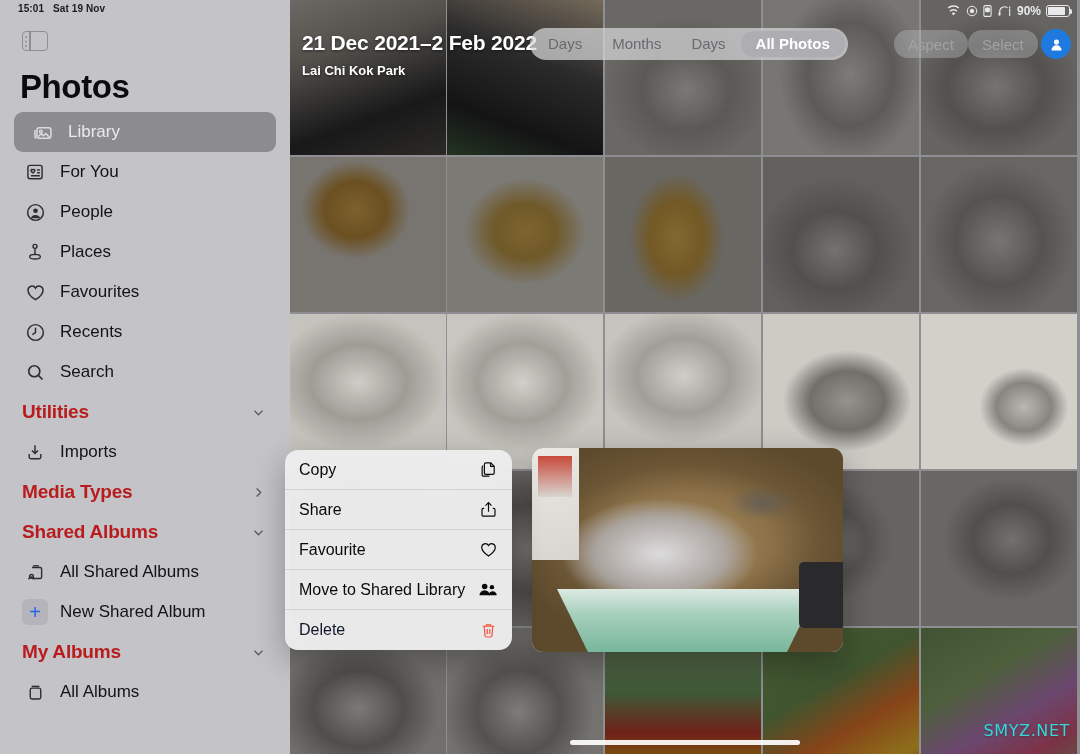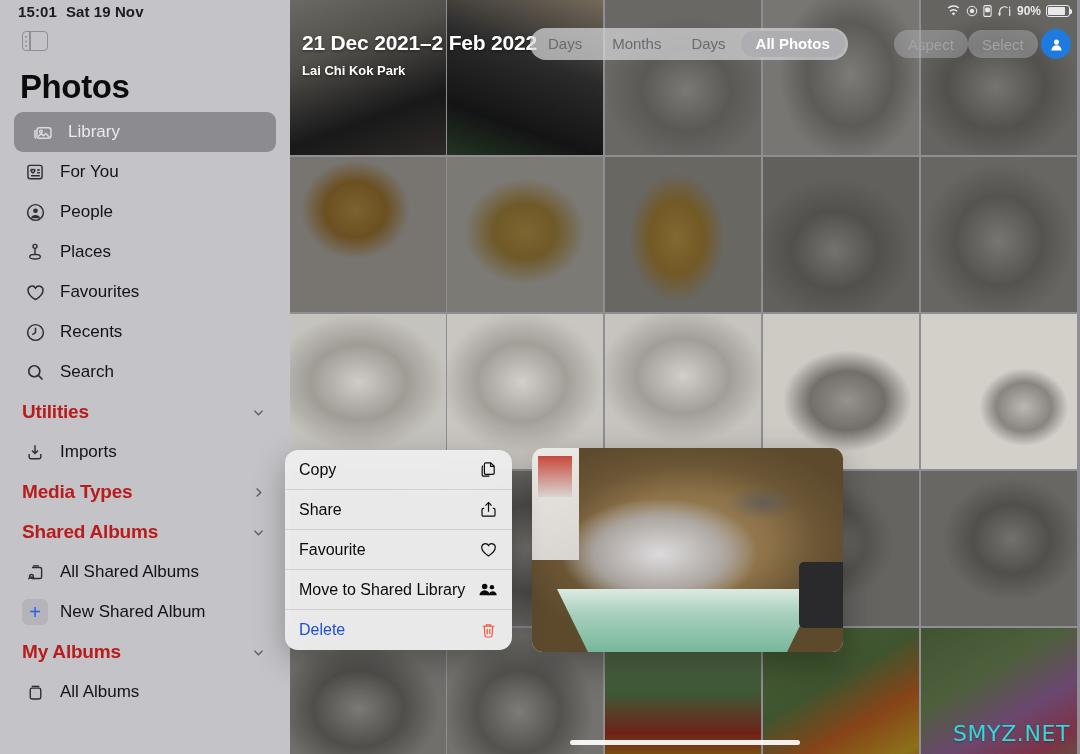--- a/index.html
+++ b/index.html
@@ -12,21 +12,21 @@
   #app{ position:relative; width:1080px; height:754px; overflow:hidden; }
 
   
   #sidebar{
     position:absolute; left:0; top:0; width:290px; height:754px;
     background:#c3c3c8;
     overflow:hidden;
   }
   .statusbar-left{
     position:absolute; left:18px; top:3px;
-    font-size:15px; font-weight:bold; color:#1c1c1e;
+    font-size:10px; font-weight:bold; color:#1c1c1e;
     letter-spacing:0.1px;
     display:flex; gap:9px; align-items:center;
   }
   .sb-navrow{
     position:absolute; left:0; top:28px; width:348px; height:34px;
   }
   .sidebar-toggle{
     position:absolute; left:22px; top:3px; width:26px; height:20px;
     border:1.8px solid #8e8e93; border-radius:4px;
   }
@@ -155,30 +155,30 @@
   }
   .ctxitem{
     height:40px; display:flex; align-items:center;
     padding:0 14px 0 14px;
     border-bottom:0.7px solid rgba(0,0,0,0.10);
     font-size:16px; color:#0a0a0b;
   }
   .ctxitem:last-child{ border-bottom:none; }
   .ctxitem .ctxlabel{ flex:1; }
   .ctxitem .ctxicon{ width:22px; display:flex; justify-content:flex-end; color:#0a0a0b; }
-  .ctxitem.destructive .ctxlabel{ color:#1d4ed8; }
+  .ctxitem.destructive .ctxlabel{ color:#0f172a; }
   .ctxitem.destructive .ctxicon{ color:#f5513c; }
 
   .homebar{
     position:absolute; left:50%; transform:translateX(-50%); bottom:9px;
     width:230px; height:5px; border-radius:3px; background:rgba(255,255,255,0.92);
   }
   .watermark{
-    position:absolute; right:10px; bottom:8px;
-    font-size:22px; color:#31d9d9; letter-spacing:0.6px;
+    position:absolute; right:10px; bottom:14px;
+    font-size:16px; color:#31d9d9; letter-spacing:0.6px;
     text-shadow:0 1px 2px rgba(0,0,0,.25);
     font-family:"DejaVu Sans", sans-serif;
   }
 </style>
 </head>
 <body>
 
 <div id="app">
 
   <div id="sidebar">

